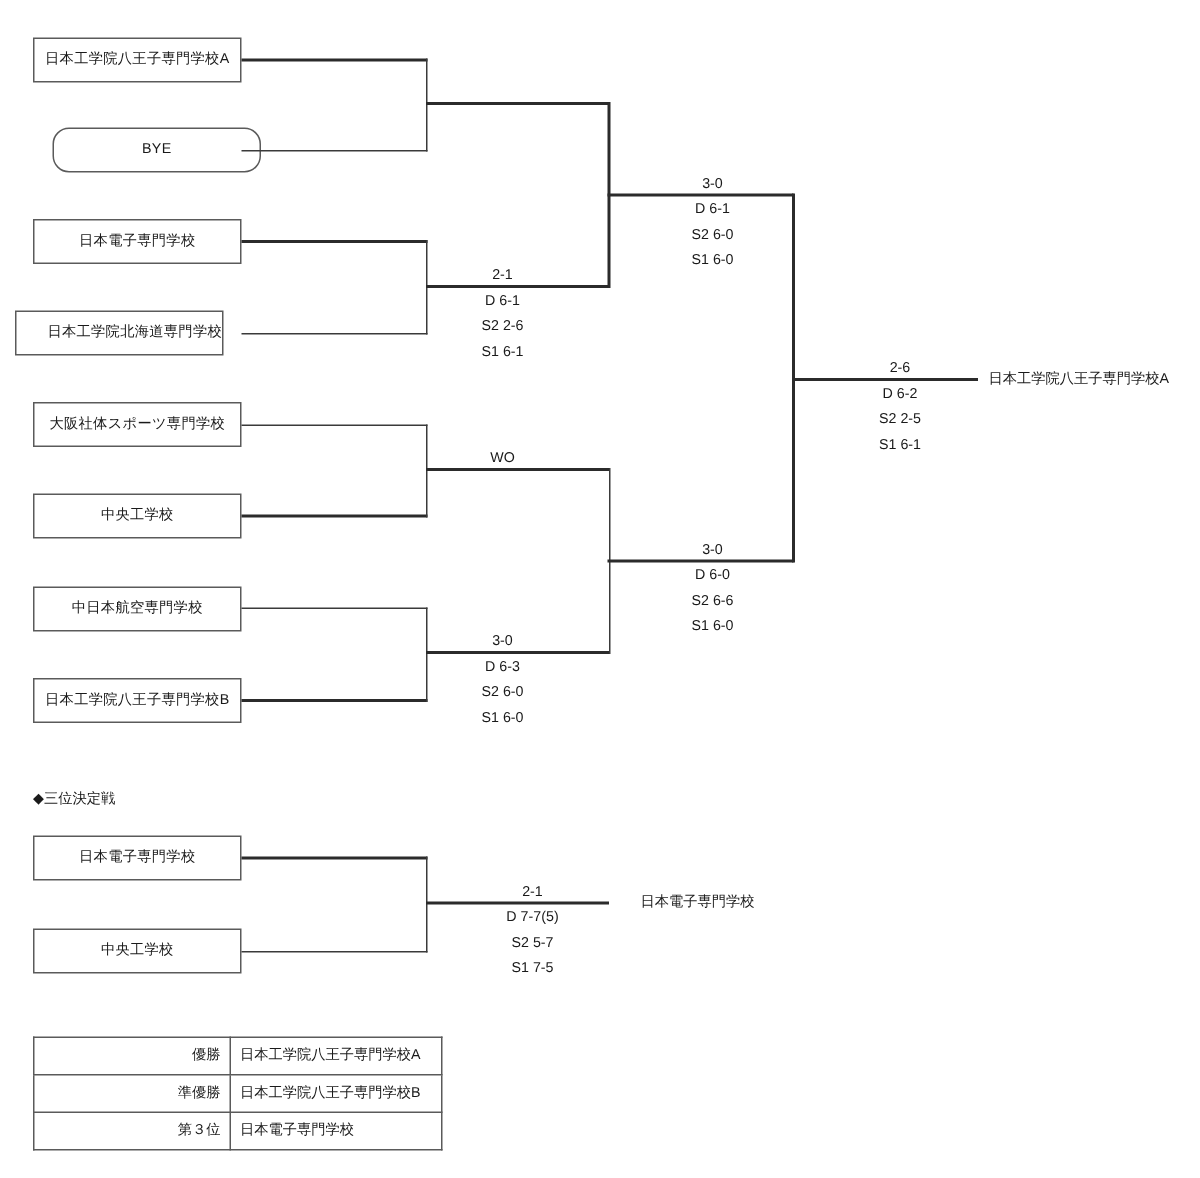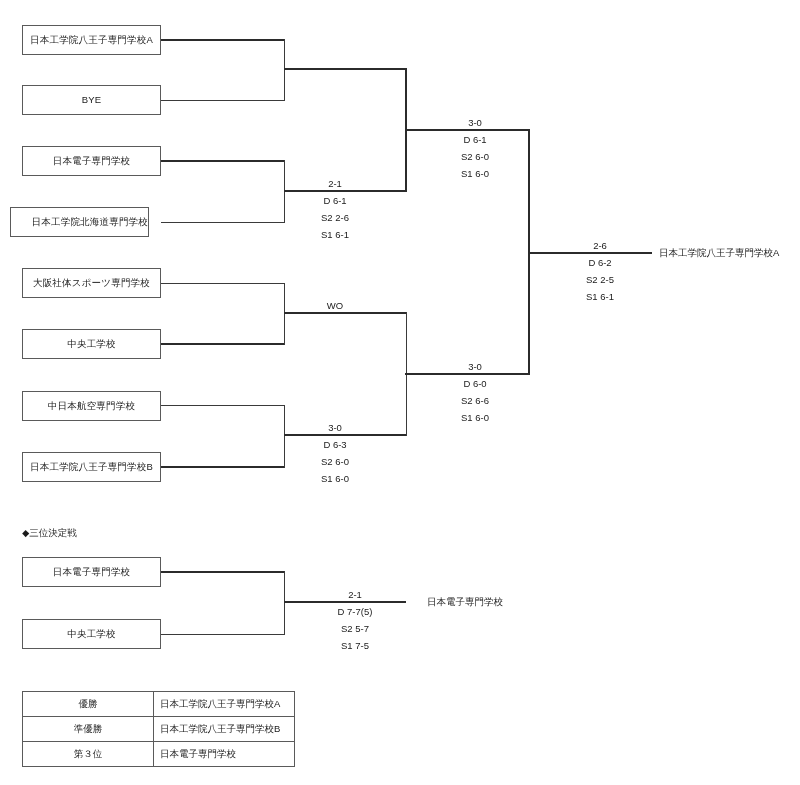--- a/index.html
+++ b/index.html
@@ -89,37 +89,37 @@
   }
   #results-table td {
     border: 1px solid #5a5a5a;
     height: 24px;
     padding: 0 6px;
     white-space: nowrap;
     line-height: 1;
   }
   #results-table td.rank-cell {
     width: 118px;
-    text-align: center;
+    text-align: right;
   }
   #results-table td.team-cell {
     width: 128px;
     text-align: left;
   }
 </style>
 </head>
 <body>
 
 <div id="bracket-root">
 
   <div class="team-box" style="left:22px; top:25px;">
     <span>日本工学院八王子専門学校A</span>
   </div>
 
-  <div class="team-box" style="left:22px; top:85px;">
+  <div class="team-box" style="left:35px; top:85px;border-radius:11px;">
     <span>BYE</span>
   </div>
 
   <div class="team-box" style="left:22px; top:146px;">
     <span>日本電子専門学校</span>
   </div>
 
   <div class="team-box" style="left:10px; top:207px;justify-content:flex-end;">
     <span>日本工学院北海道専門学校</span>
   </div>

